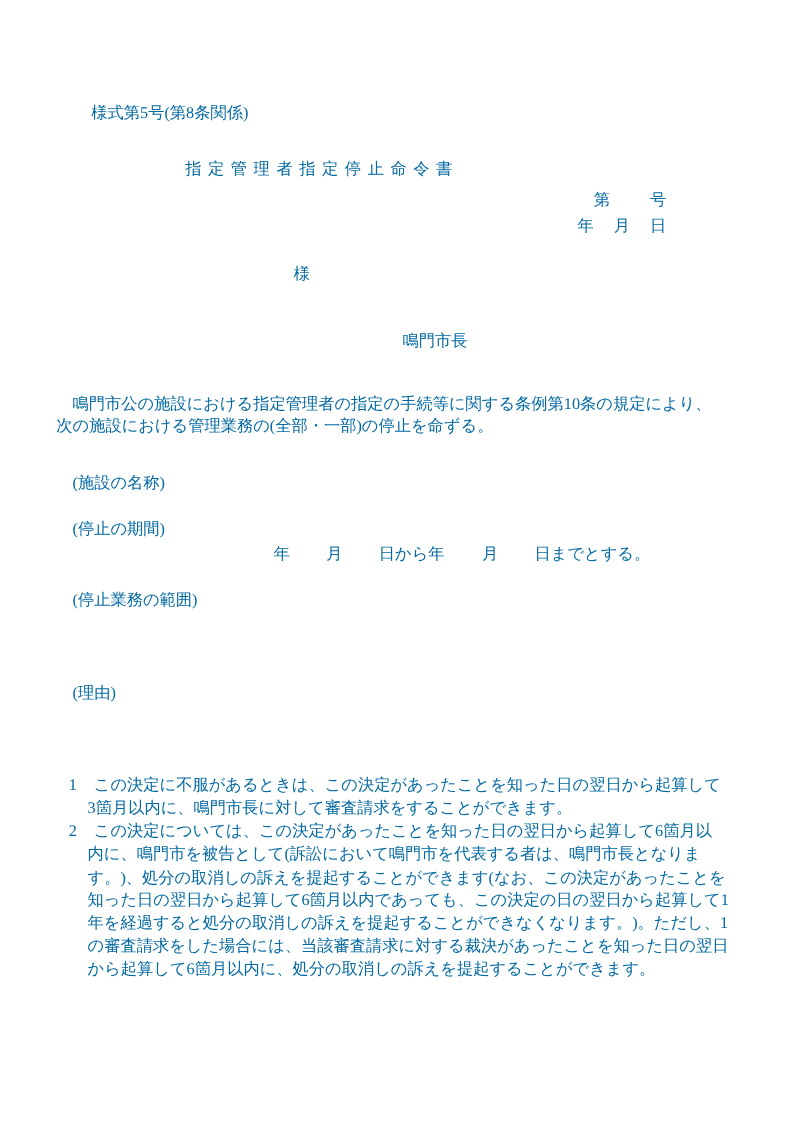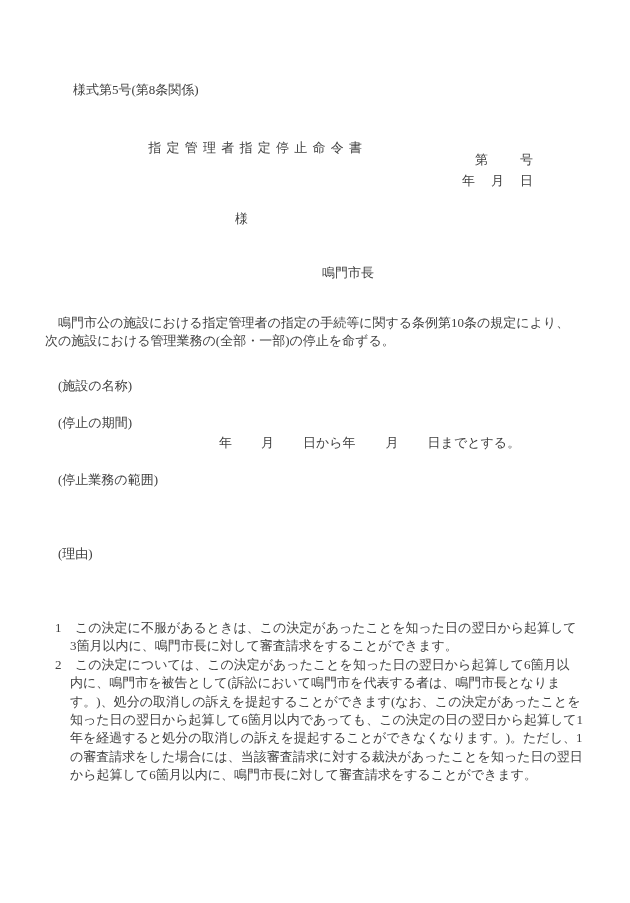--- a/index.html
+++ b/index.html
@@ -1,34 +1,33 @@
 <!DOCTYPE html>
 <html><head>
 <meta charset="utf-8">
 <style>
   html, body { margin: 0; padding: 0; }
   .page {
     position: relative;
     width: 630px;
     height: 903px;
     background: #ffffff;
-    color: #404040;
+    color: #0369a1;
     font-family: "Liberation Serif", "DejaVu Serif", serif;
     font-size: 13px;
     overflow: hidden;
   }
   .abs { position: absolute; white-space: nowrap; }
 
   .form-label { left: 73px; top: 81px; }
 
   .doc-title {
     left: 0; top: 126px; width: 510px;
     text-align: center;
     word-spacing: 2px;
-    margin-top: 13px;
   }
 
   .docnum-row {
     left: 475px; top: 151px; width: 58px;
     display: flex; justify-content: space-between;
   }
   .date-row {
     left: 462px; top: 172px; width: 71px;
     display: flex; justify-content: space-between;
   }
@@ -101,16 +100,16 @@
 
     <div class="kline"><span class="knum">1</span><span>この決定に不服があるときは、この決定があったことを知った日の翌日から起算して</span></div>
     <div class="kline kcont">3箇月以内に、鳴門市長に対して審査請求をすることができます。</div>
 
     <div class="kline"><span class="knum">2</span><span>この決定については、この決定があったことを知った日の翌日から起算して6箇月以</span></div>
     <div class="kline kcont">内に、鳴門市を被告として(訴訟において鳴門市を代表する者は、鳴門市長となりま</div>
     <div class="kline kcont">す。)、処分の取消しの訴えを提起することができます(なお、この決定があったことを</div>
     <div class="kline kcont">知った日の翌日から起算して6箇月以内であっても、この決定の日の翌日から起算して1</div>
     <div class="kline kcont">年を経過すると処分の取消しの訴えを提起することができなくなります。)。ただし、1</div>
     <div class="kline kcont">の審査請求をした場合には、当該審査請求に対する裁決があったことを知った日の翌日</div>
-    <div class="kline kcont">から起算して6箇月以内に、鳴門市長に対して審査請求をすることができます。</div>
+    <div class="kline kcont">から起算して6箇月以内に、処分の取消しの訴えを提起することができます。</div>
   </div>
 
 </div>
 
 </body></html>

